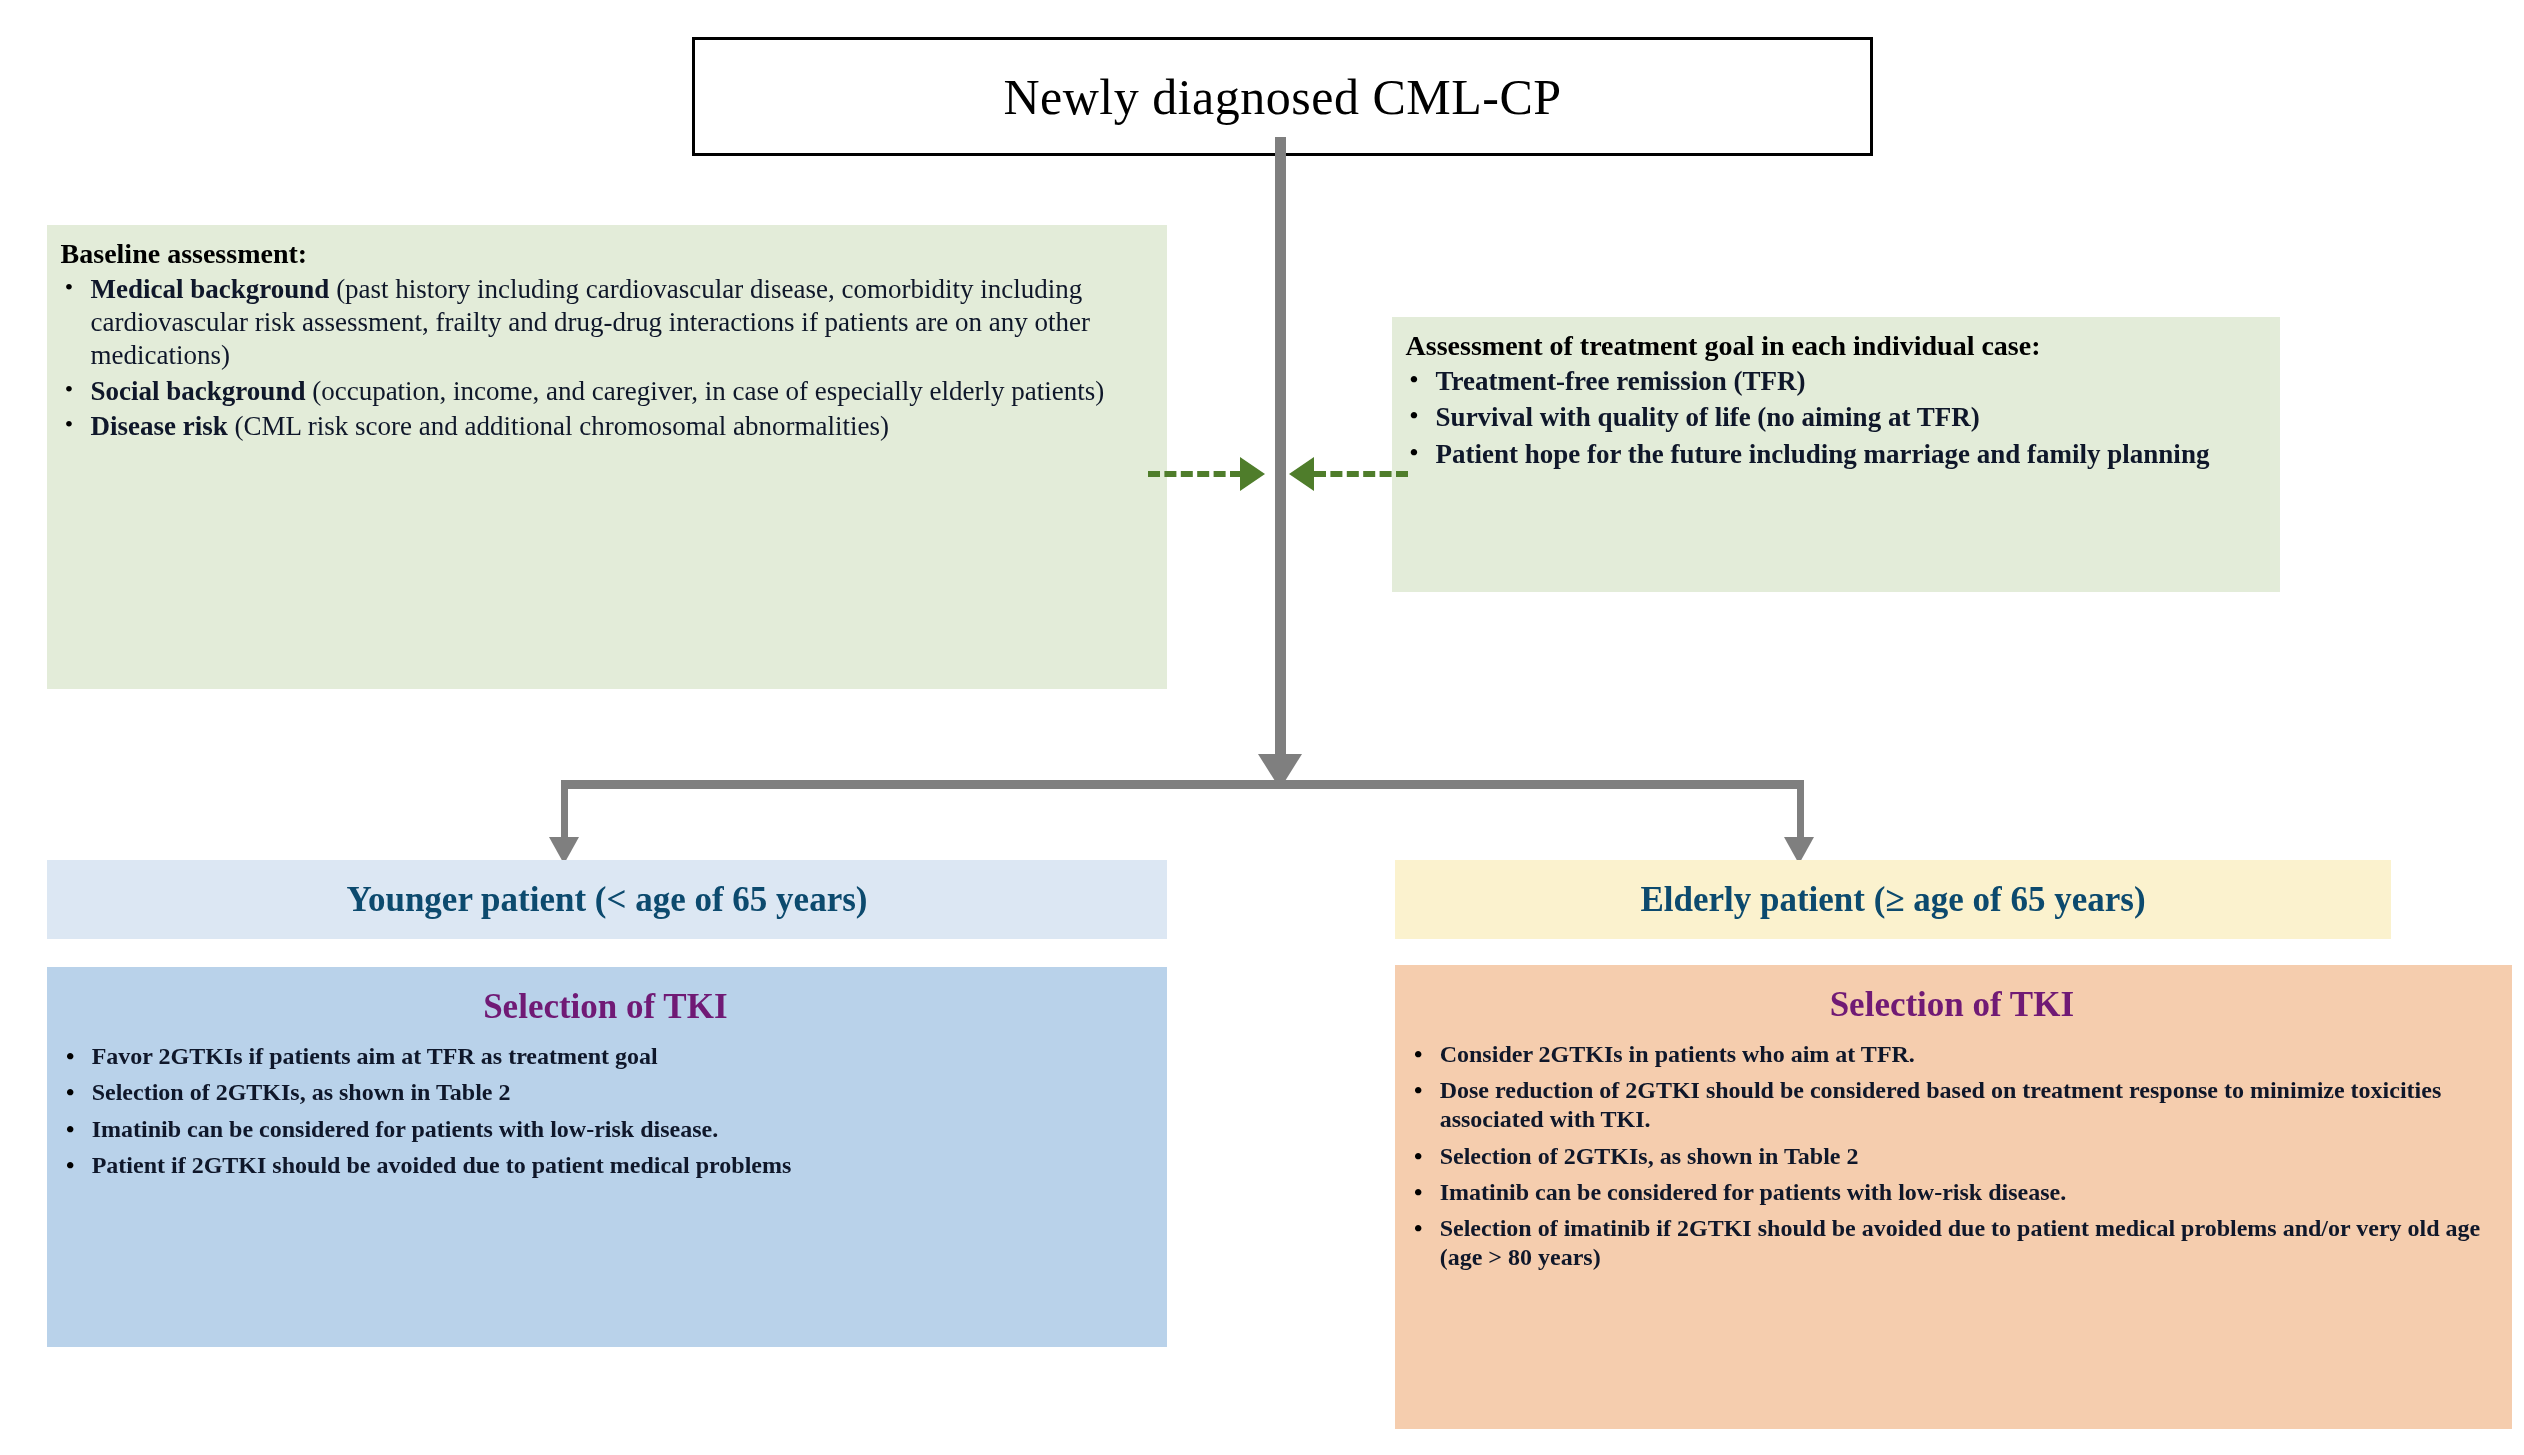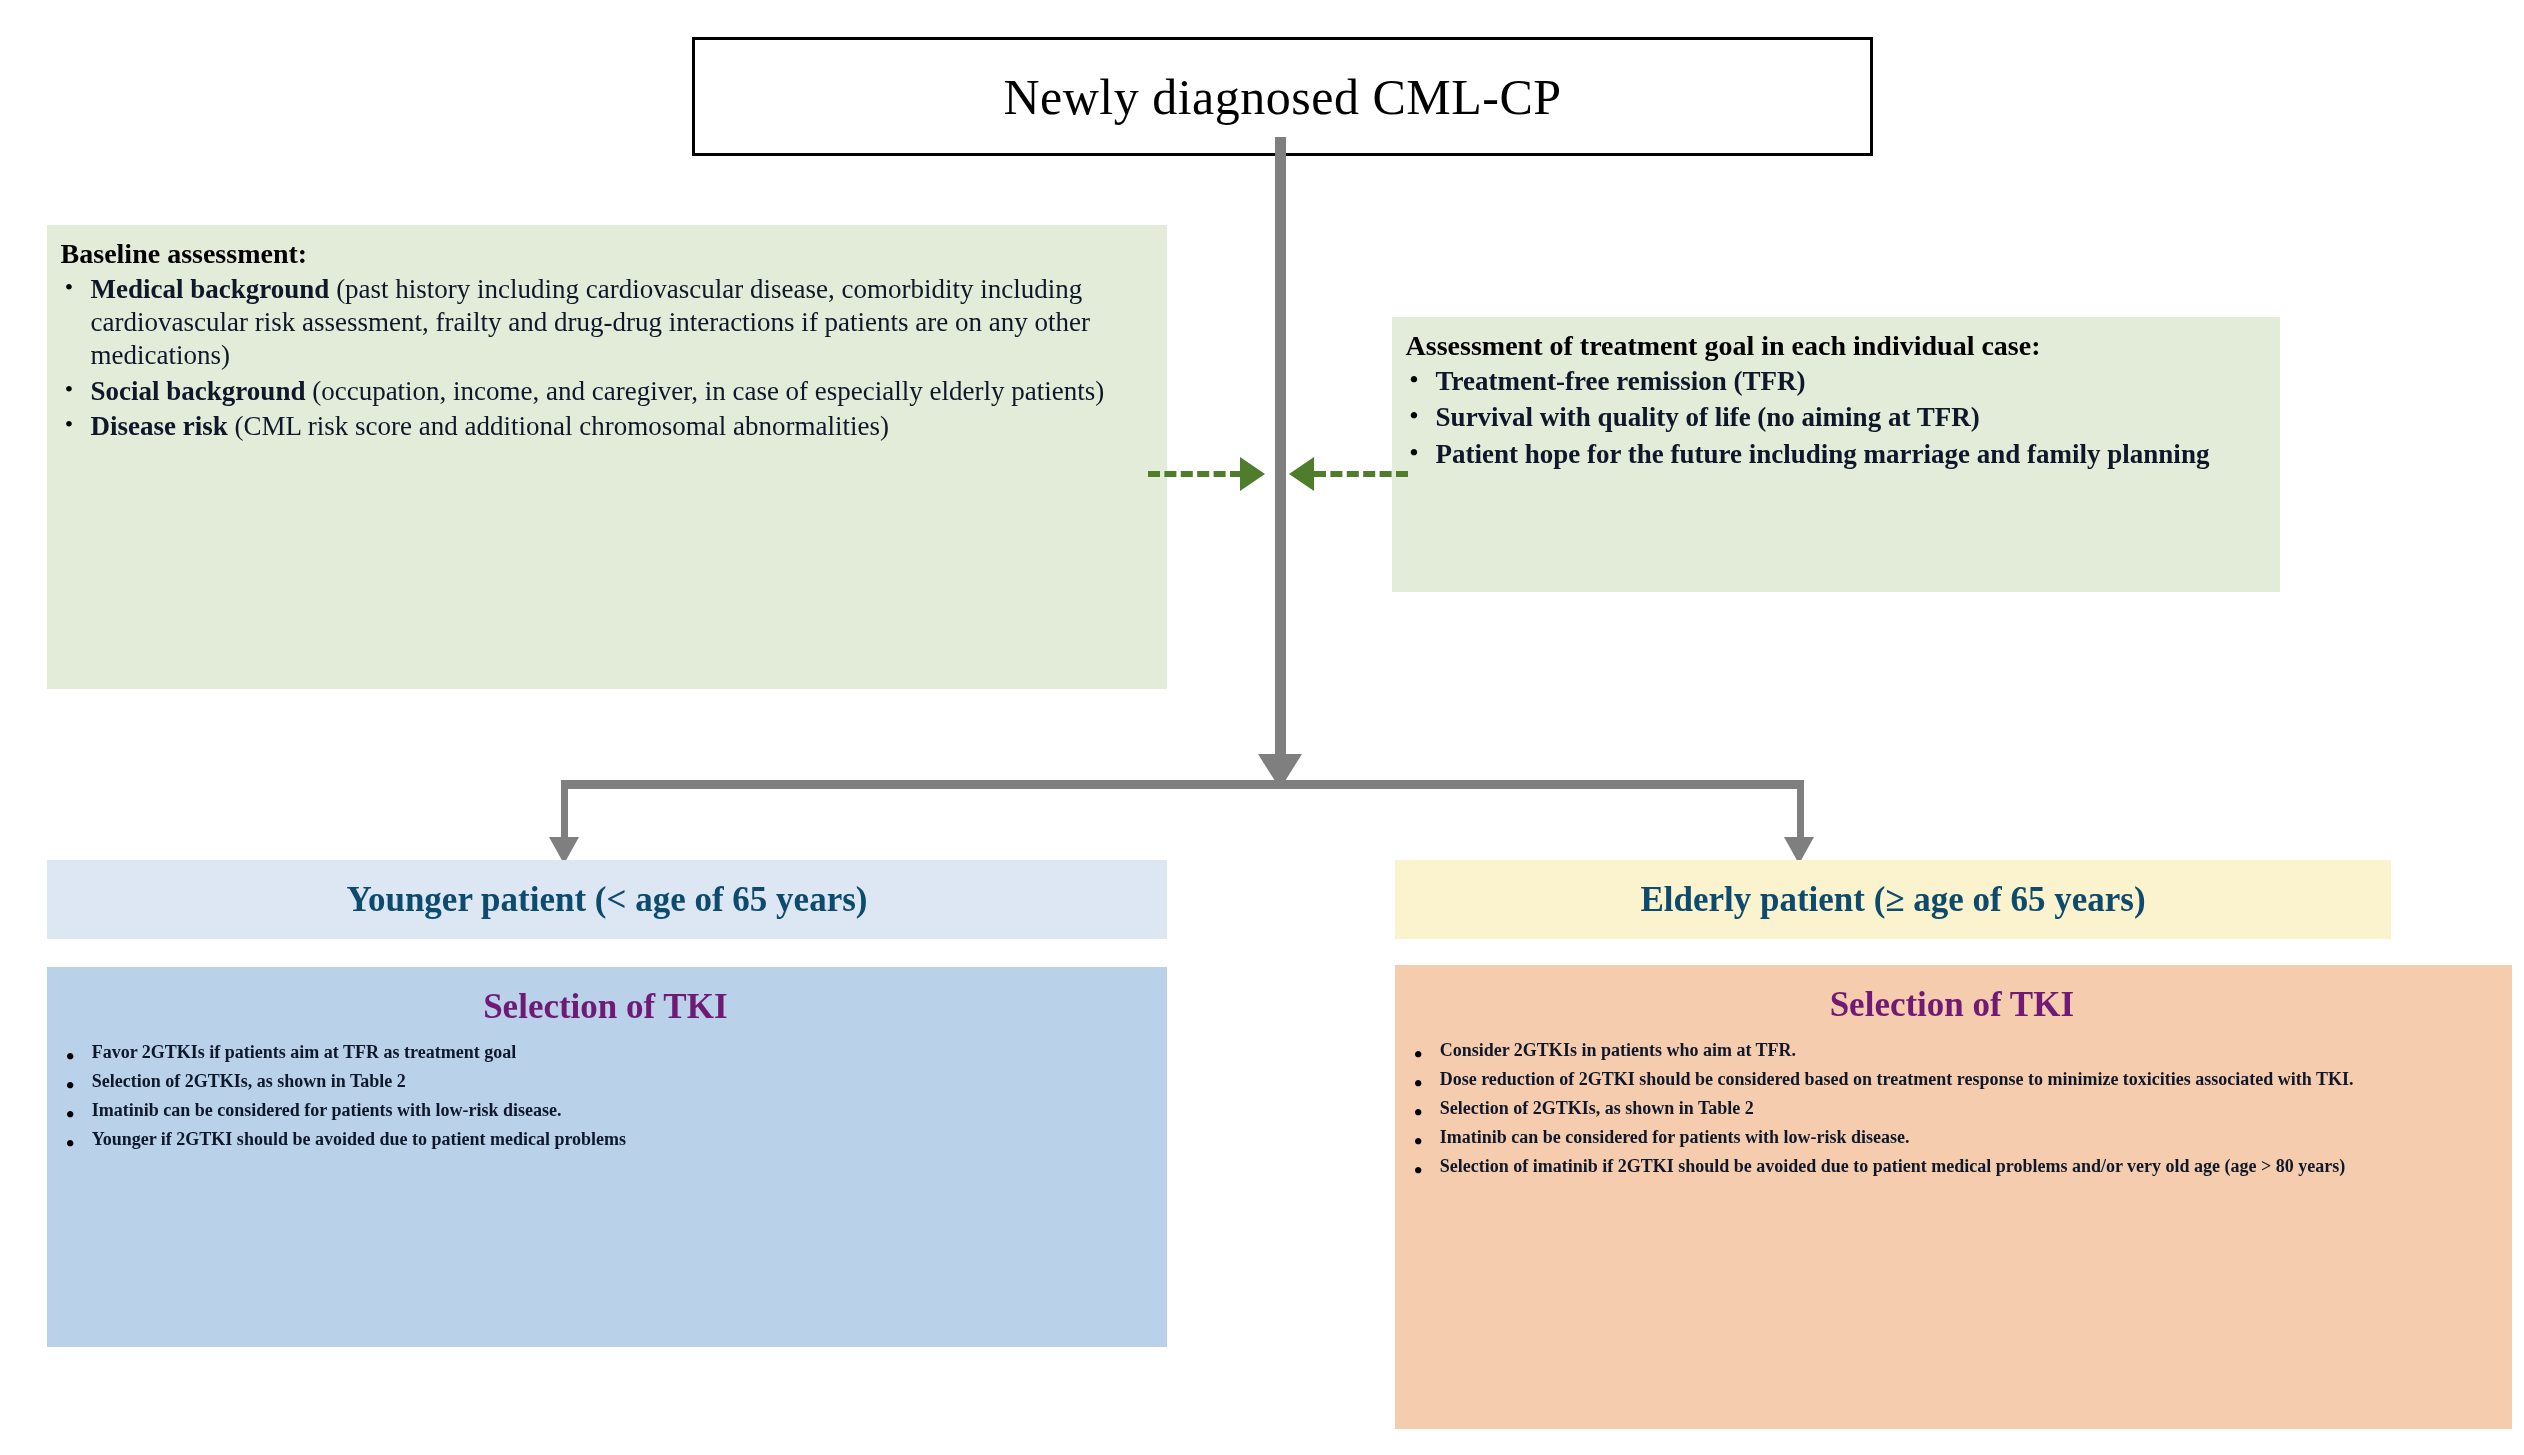--- a/index.html
+++ b/index.html
@@ -245,21 +245,21 @@
   .panel-title {
     text-align: center;
     font-size: 35px;
     font-weight: bold;
     color: #701a75;
     margin: 7.3px 0 15.7px 0;
     line-height: 1.1;
   }
   .sel-panel ul.bullets > li {
     font-weight: bold;
-    font-size: 18px;
+    font-size: 24px;
     line-height: 1.21;
     margin-bottom: 7.3px;
   }
 </style>
 </head>
 <body>
 
 <div id="canvas">
 
   <div class="title-box">
@@ -305,21 +305,21 @@
   <div class="cat-band" id="band-elderly">
     <span class="cat-text">Elderly patient (≥ age of 65 years)</span>
   </div>
 
   <div class="sel-panel" id="panel-younger">
     <div class="panel-title">Selection  of TKI</div>
     <ul class="bullets tight">
       <li>Favor 2GTKIs if patients aim at TFR as treatment goal</li>
       <li>Selection of 2GTKIs, as shown in Table 2</li>
       <li>Imatinib can be considered for patients with low-risk disease.</li>
-      <li>Younger if 2GTKI should be avoided due to patient medical problems</li>
+      <li>Patient if 2GTKI should be avoided due to patient medical problems</li>
     </ul>
   </div>
 
   <div class="sel-panel" id="panel-elderly">
     <div class="panel-title">Selection  of TKI</div>
     <ul class="bullets tight">
       <li>Consider 2GTKIs in patients who aim at TFR.</li>
       <li>Dose reduction of 2GTKI should be considered based on treatment response to minimize toxicities associated with TKI.</li>
       <li>Selection of 2GTKIs, as shown in Table 2</li>
       <li>Imatinib can be considered for patients with low-risk disease.</li>

